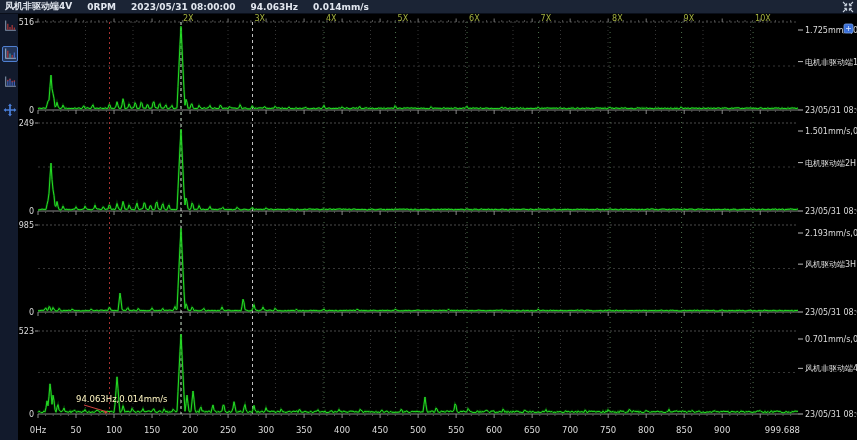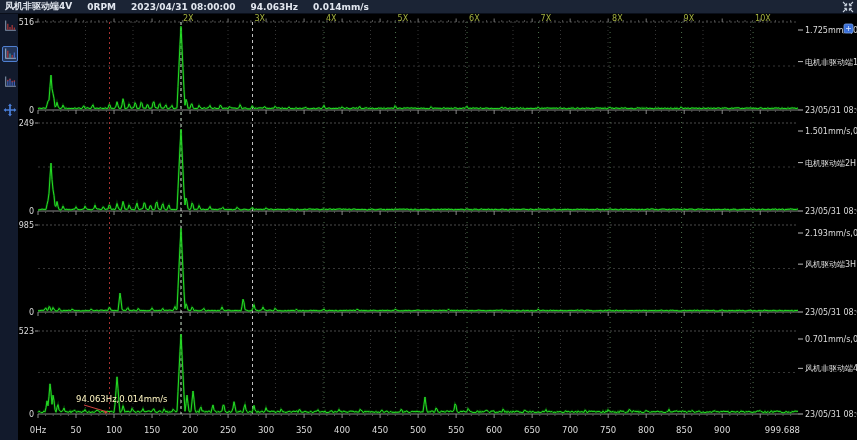--- a/index.html
+++ b/index.html
@@ -15,21 +15,21 @@
   .tool.selected{border:1px solid #4f7fd0;background:#223457;}
   #plotwrap{position:absolute;left:18px;top:14px;width:839px;height:426px;background:#000;}
   svg text{font-family:"DejaVu Sans",sans-serif;}
 </style>
 </head>
 <body>
 
 <div id="topbar">
   <span>风机非驱动端4V</span>
   <span>0RPM</span>
-  <span>2023/04/31 08:00:00</span>
+  <span>2023/05/31 08:00:00</span>
   <span>94.063Hz</span>
   <span>0.014mm/s</span>
   <svg id="collapse" viewBox="0 0 12 12">
     <g stroke="#c9d2de" stroke-width="1.1" fill="none">
       <path d="M1,1 L4.6,4.6 M4.6,4.6 L4.6,2.3 M4.6,4.6 L2.3,4.6"></path>
       <path d="M11,1 L7.4,4.6 M7.4,4.6 L7.4,2.3 M7.4,4.6 L9.7,4.6"></path>
       <path d="M1,11 L4.6,7.4 M4.6,7.4 L4.6,9.7 M4.6,7.4 L2.3,7.4"></path>
       <path d="M11,11 L7.4,7.4 M7.4,7.4 L7.4,9.7 M7.4,7.4 L9.7,7.4"></path>
     </g>
   </svg>

